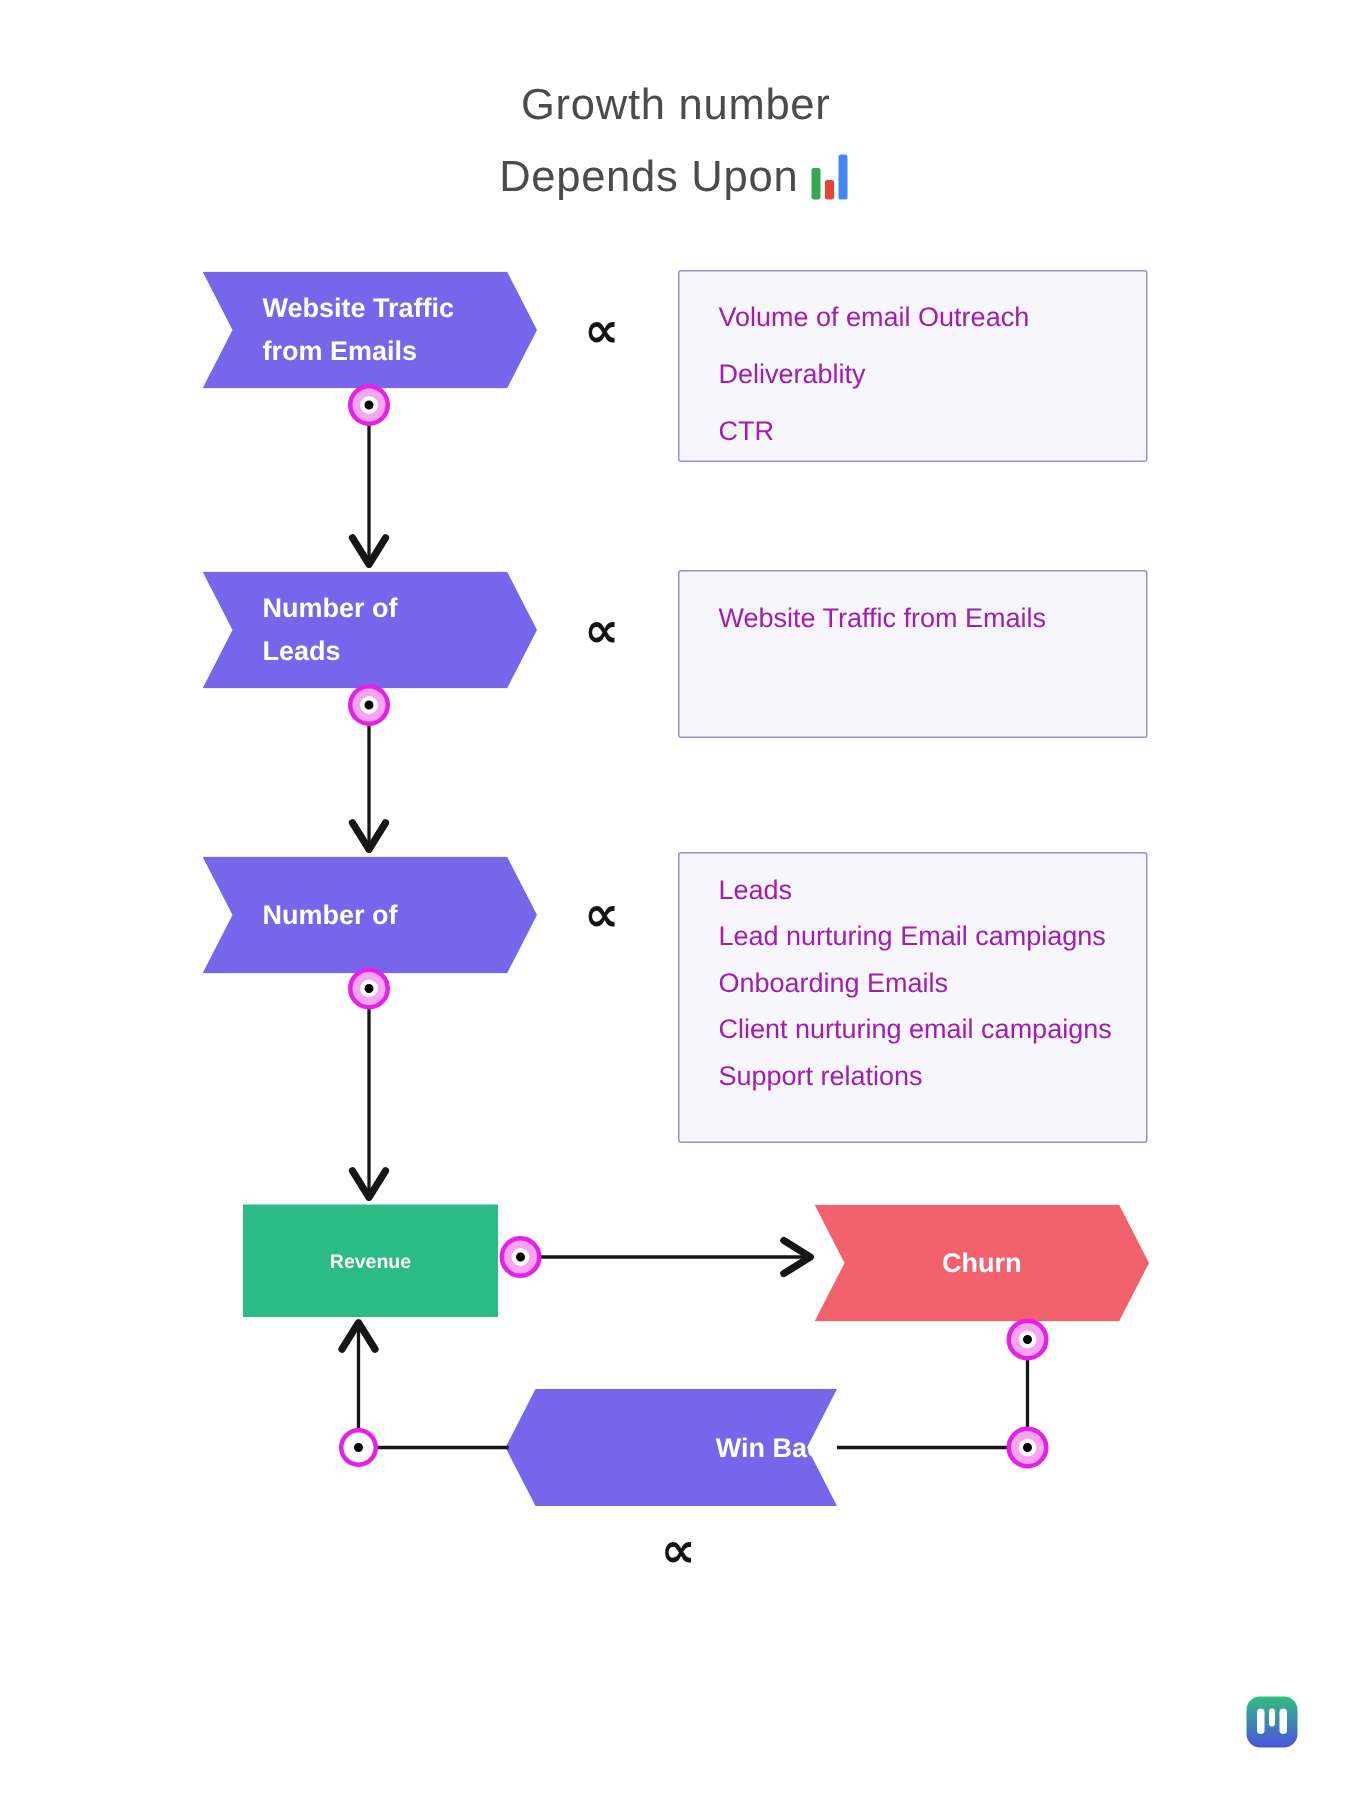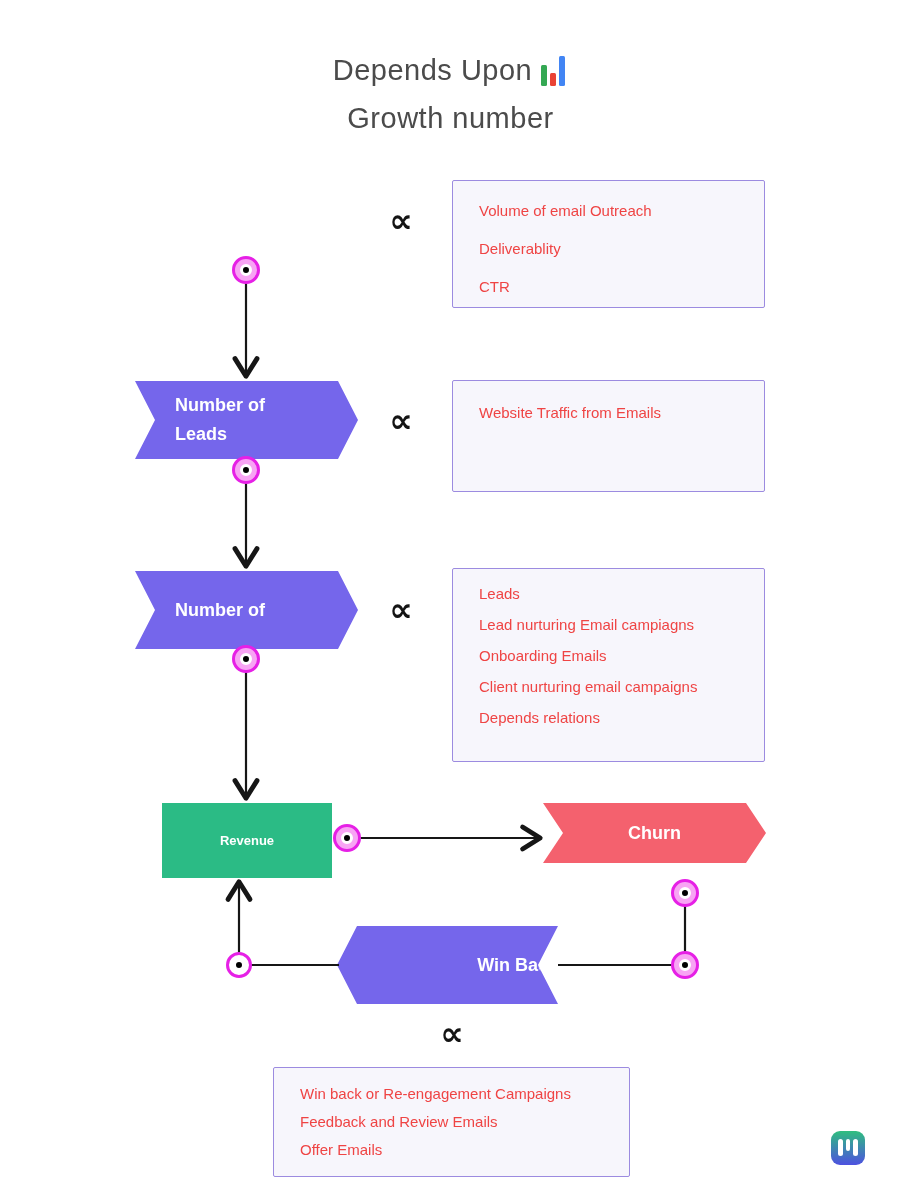--- a/index.html
+++ b/index.html
@@ -36,21 +36,21 @@
   }
   .arrow-red{background:#F4616E;align-items:center;justify-content:center;padding-left:0;}
   .rect-green{background:#2BBB85;align-items:center;justify-content:center;
     font-size:13px;font-weight:600;}
   
   .propto{position:absolute;transform:translate(-50%,-50%);z-index:2;
     font-family:"DejaVu Sans",sans-serif;font-size:33px;font-weight:700;color:#141414;}
   
   .fbox{position:absolute;box-sizing:border-box;background:#F7F6FC;
     border:1.5px solid #9C8BE0;border-radius:2px;z-index:1;
-    color:#ef4444;font-size:15px;}
+    color:#a21caf;font-size:18px;}
   .fbox .item{padding-left:26px;}
   .fbox.fb1 .item{line-height:38px;} .fbox.fb1{padding-top:11px;}
   .fbox.fb2 .item{line-height:37px;} .fbox.fb2{padding-top:13px;}
   .fbox.fb3 .item{line-height:31px;} .fbox.fb3{padding-top:9px;}
   .fbox.fb4 .item{line-height:28px;} .fbox.fb4{padding-top:12px;}
   
   .conn{position:absolute;width:28px;height:28px;border-radius:50%;box-sizing:border-box;
     background:#F8A4F4;border:3px solid #E620E6;z-index:4;
     display:flex;align-items:center;justify-content:center;}
   .conn .core{width:12px;height:12px;border-radius:50%;background:#000;
@@ -62,59 +62,63 @@
     display:flex;justify-content:center;gap:3px;padding-top:8px;box-sizing:border-box;z-index:2;}
   .logo i{display:block;width:4.5px;border-radius:3px;background:#fff;}
   .logo .l1{height:17px;} .logo .l2{height:12px;} .logo .l3{height:17px;}
 </style>
 </head>
 <body>
 
 <div id="canvas">
 
   <div class="title">
+    <span class="t-line">Growth number</span>
     <span class="t-line"><span>Depends Upon</span><span class="chart-icon">
           <i class="b1"></i>
           <i class="b2"></i>
           <i class="b3"></i>
         </span></span>
-    <span class="t-line">Growth number</span>
   </div>
 
   <svg class="lines" width="901" height="1203" viewBox="0 0 901 1203">
     <defs>
       <marker id="ah" markerWidth="14" markerHeight="14" refX="10" refY="7" orient="auto">
         <path d="M3,2 L11,7 L3,12" fill="none" stroke="#161616" stroke-width="2.2" stroke-linecap="round" stroke-linejoin="round"></path>
       </marker>
     </defs>
     <line x1="246" y1="272" x2="246" y2="374" stroke="#161616" stroke-width="2.2" marker-end="url(#ah)"></line>
     <line x1="246" y1="472" x2="246" y2="564" stroke="#161616" stroke-width="2.2" marker-end="url(#ah)"></line>
     <line x1="246" y1="662" x2="246" y2="796" stroke="#161616" stroke-width="2.2" marker-end="url(#ah)"></line>
     <line x1="352" y1="838" x2="538" y2="838" stroke="#161616" stroke-width="2.2" marker-end="url(#ah)"></line>
     <line x1="685" y1="895" x2="685" y2="963" stroke="#161616" stroke-width="2.2"></line>
     <line x1="558" y1="965" x2="683" y2="965" stroke="#161616" stroke-width="2.2"></line>
     <line x1="241" y1="965" x2="339" y2="965" stroke="#161616" stroke-width="2.2"></line>
     <line x1="239" y1="962" x2="239" y2="884" stroke="#161616" stroke-width="2.2" marker-end="url(#ah)"></line>
   </svg>
 
+  <div class="node arrow-right" style="left:135px;top:181px;width:223px;height:78px;">
+    <span>Website Traffic</span>
+    <span>from Emails</span>
+  </div>
 
   <div class="node arrow-right" style="left:135px;top:381px;width:223px;height:78px;">
     <span>Number of</span>
     <span>Leads</span>
   </div>
 
   <div class="node arrow-right" style="left:135px;top:571px;width:223px;height:78px;">
     <span>Number of</span>
   </div>
 
   <div class="node rect-green" style="left:162px;top:803px;width:170px;height:75px;">
     <span>Revenue</span>
   </div>
 
-  <div class="node arrow-right arrow-red" style="left:543px;top:803px;width:223px;height:60px;">
+  <div class="node arrow-right arrow-red" style="left:543px;top:803px;width:223px;height:78px;">
     <span>Churn</span>
   </div>
 
   <div class="node arrow-left" style="left:337px;top:926px;width:221px;height:78px;">
     <span>Win Back</span>
   </div>
 
   <span class="propto" style="left:401px;top:220px;">∝</span>
   <span class="propto" style="left:401px;top:420px;">∝</span>
   <span class="propto" style="left:401px;top:609px;">∝</span>
@@ -128,28 +132,23 @@
 
   <div class="fbox fb2" style="left:452px;top:380px;width:313px;height:112px;">
     <div class="item">Website Traffic from Emails</div>
   </div>
 
   <div class="fbox fb3" style="left:452px;top:568px;width:313px;height:194px;">
     <div class="item">Leads</div>
     <div class="item">Lead nurturing Email campiagns</div>
     <div class="item">Onboarding Emails</div>
     <div class="item">Client nurturing email campaigns</div>
-    <div class="item">Depends relations</div>
+    <div class="item">Support relations</div>
   </div>
 
-  <div class="fbox fb4" style="left:273px;top:1067px;width:357px;height:110px;">
-    <div class="item">Win back or Re-engagement Campaigns</div>
-    <div class="item">Feedback and Review Emails</div>
-    <div class="item">Offer Emails</div>
-  </div>
 
   <div class="conn" style="left:232px;top:256px;">
       <div class="core"></div>
     </div>
   <div class="conn" style="left:232px;top:456px;">
       <div class="core"></div>
     </div>
   <div class="conn" style="left:232px;top:645px;">
       <div class="core"></div>
     </div>

